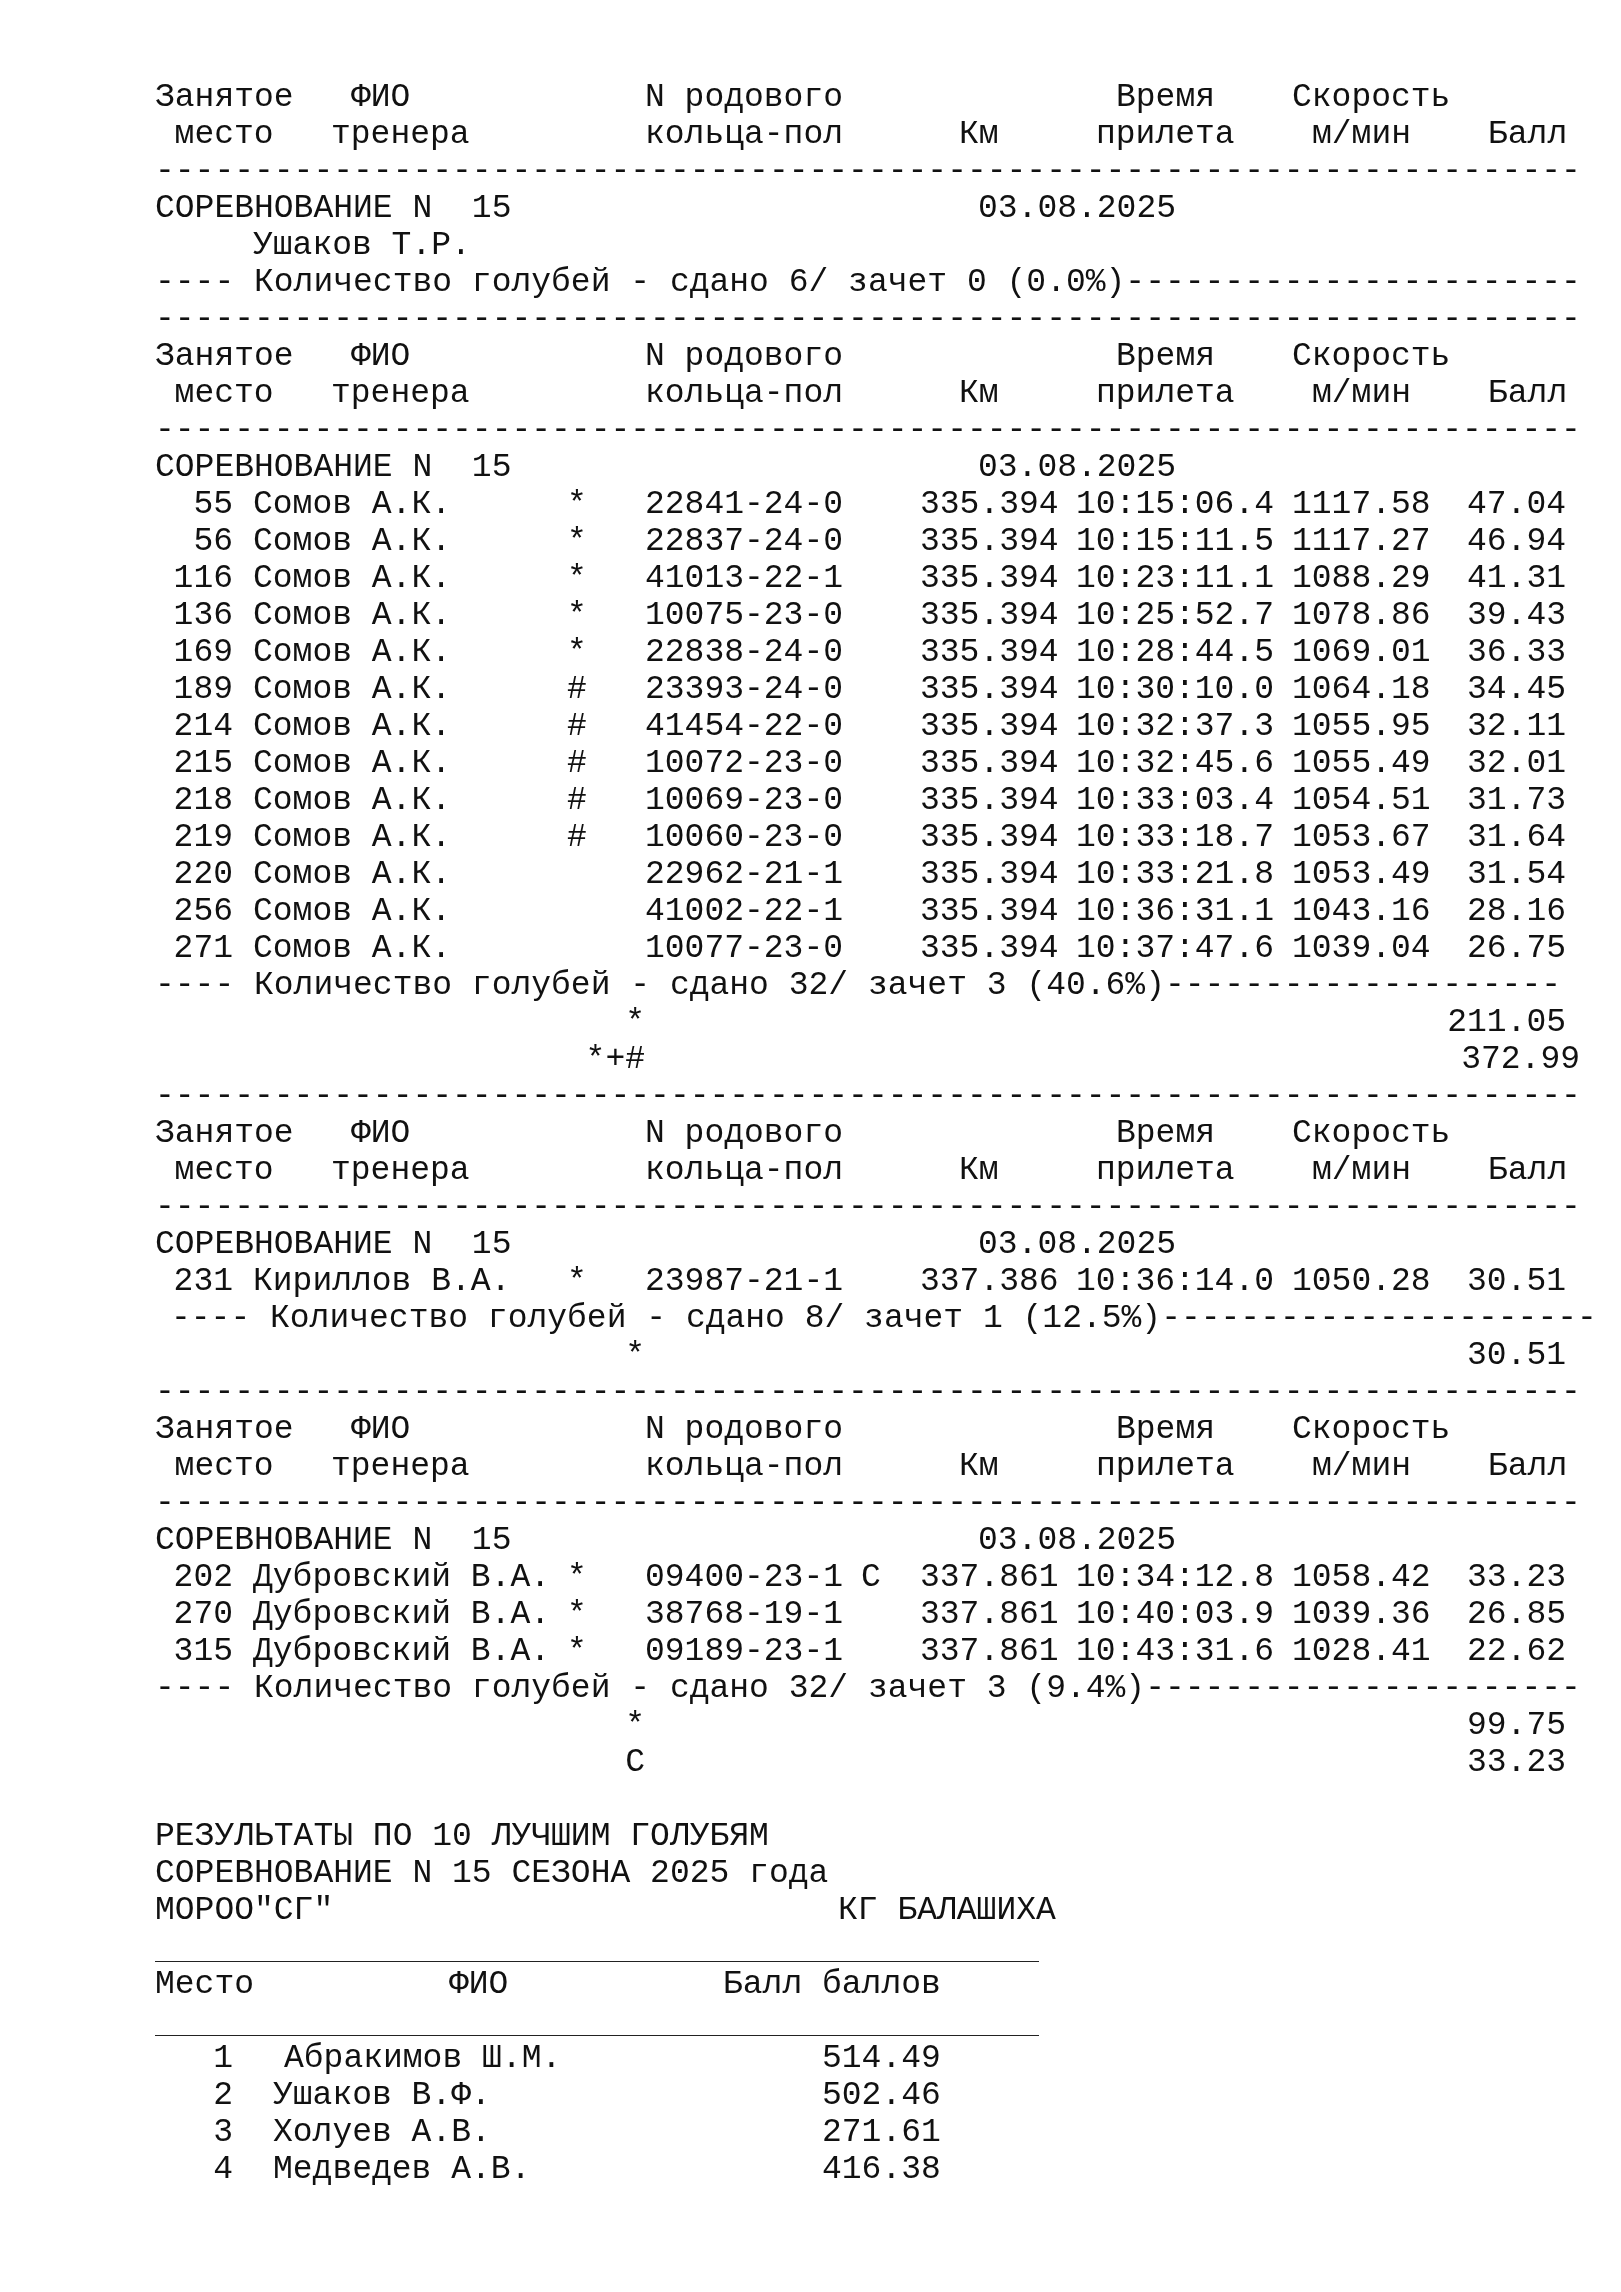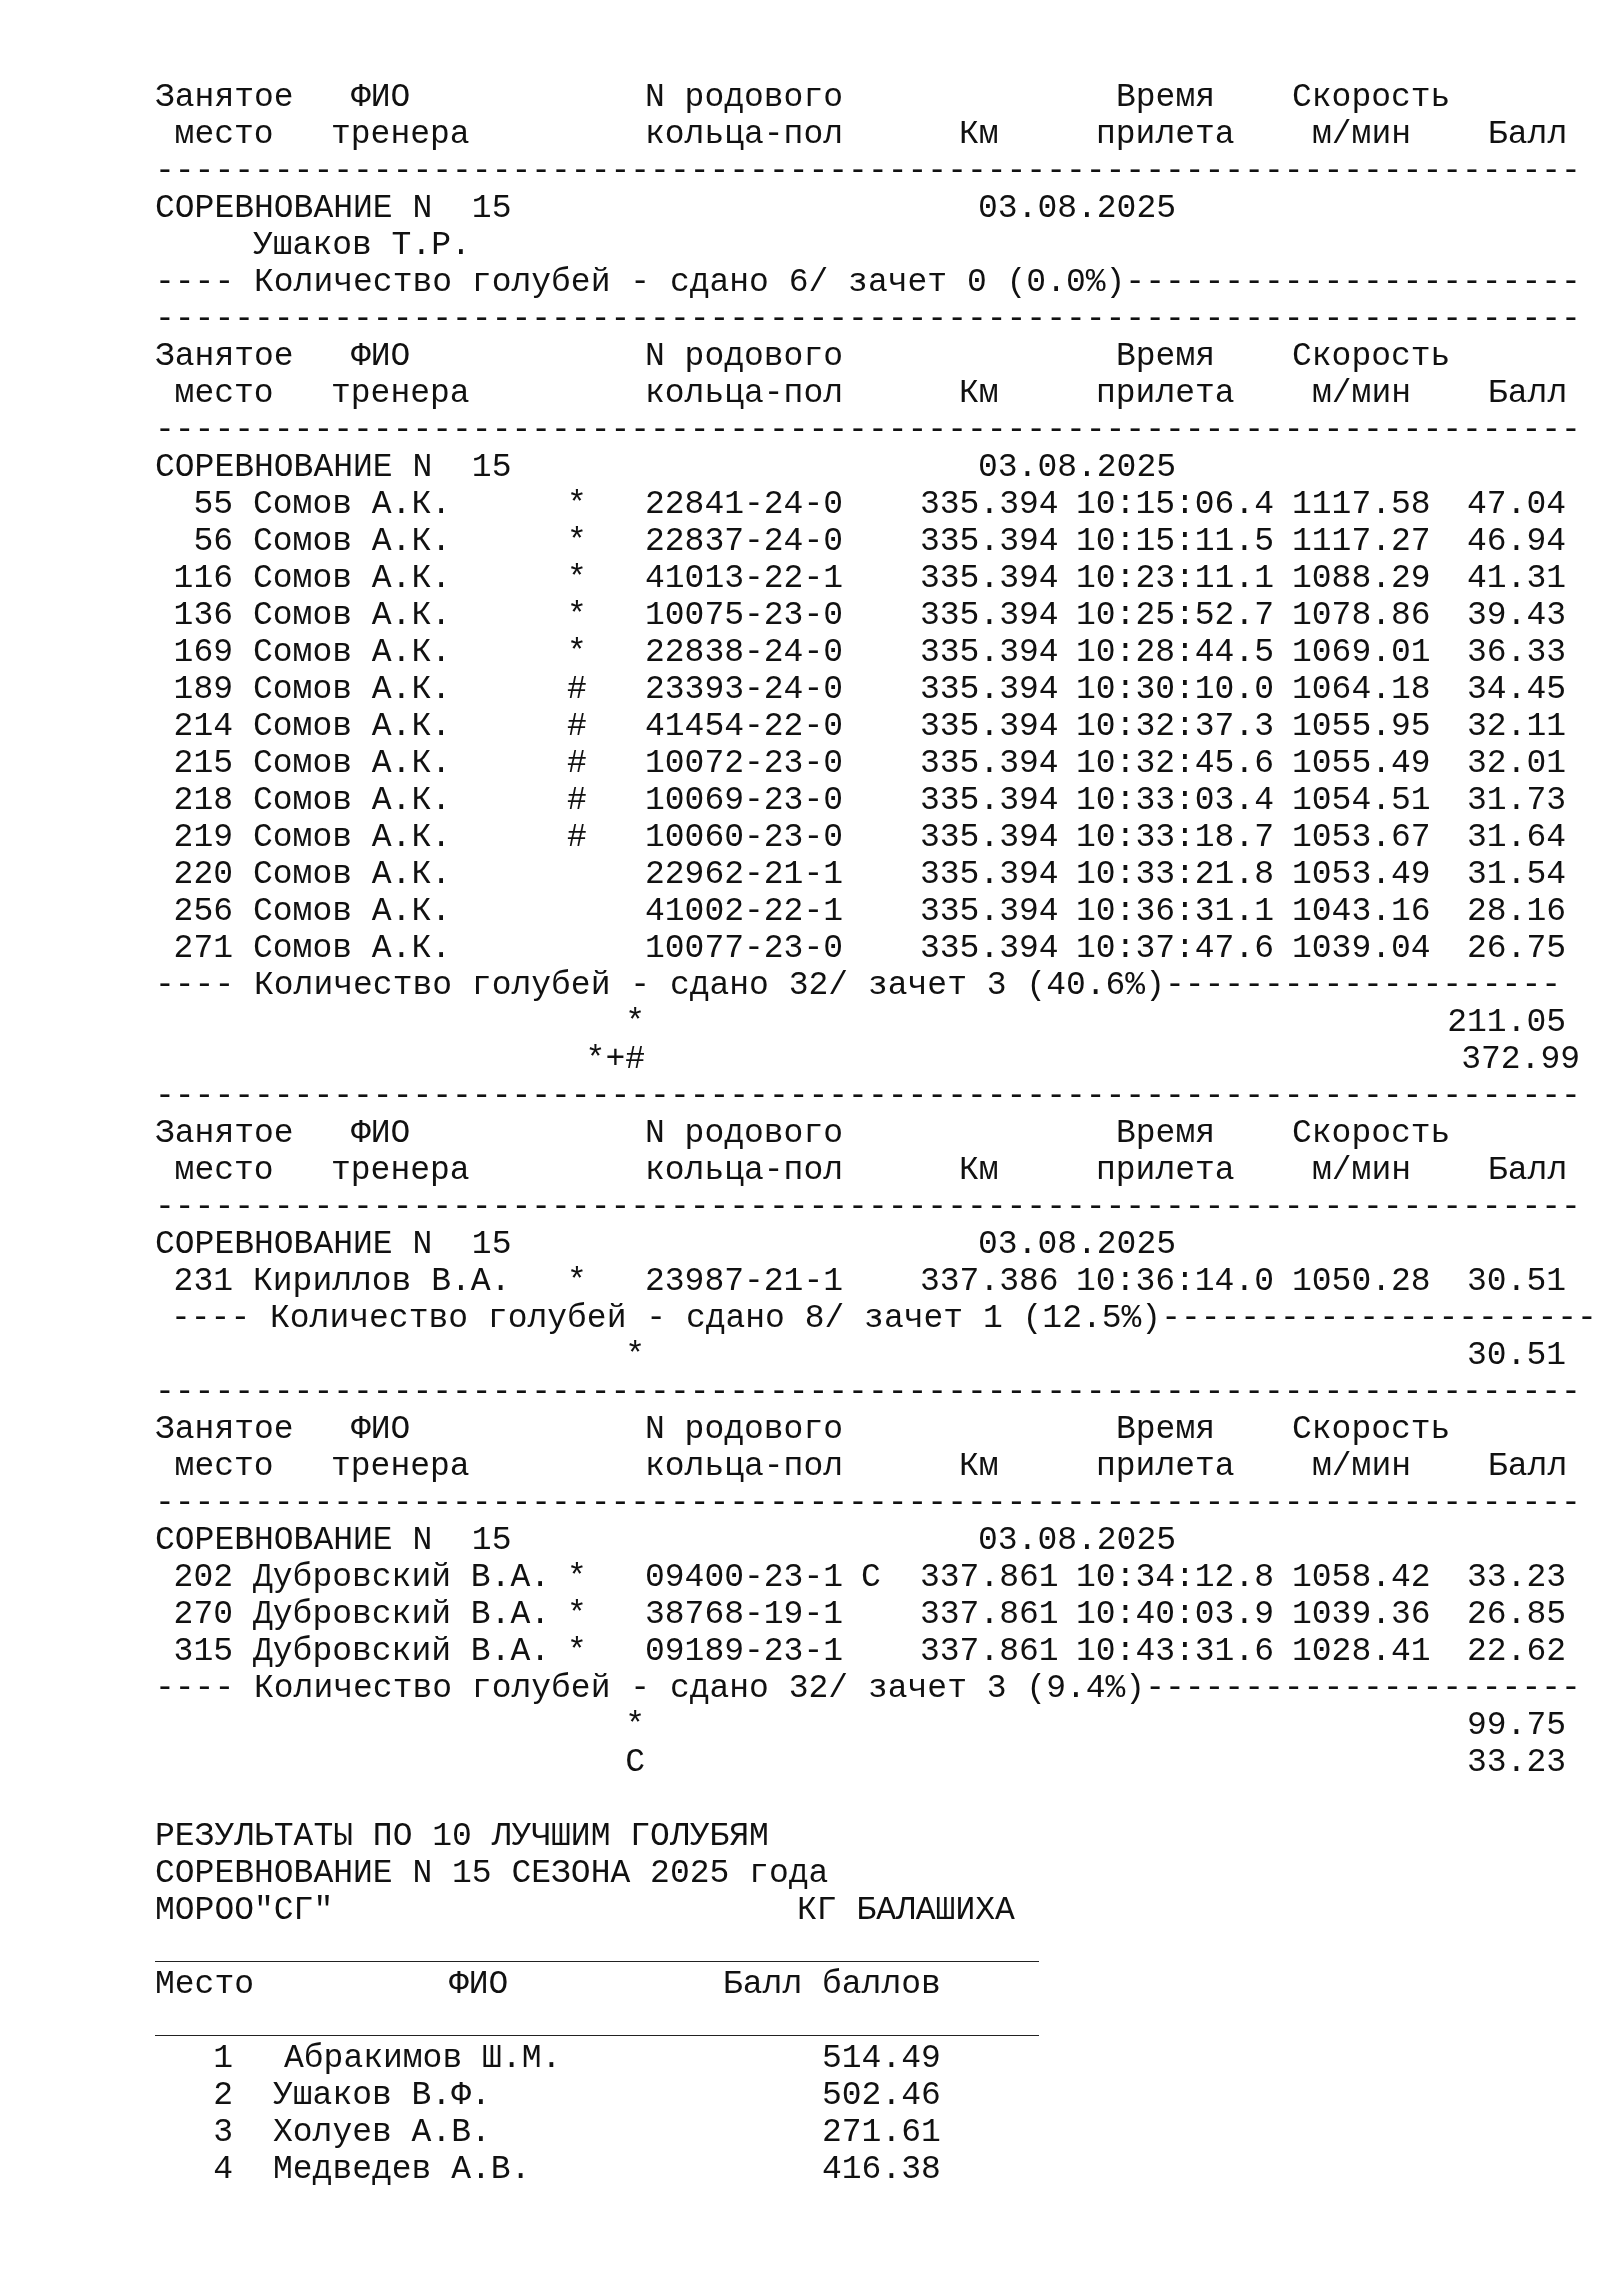--- a/index.html
+++ b/index.html
@@ -59,21 +59,21 @@
     <div class="ln"><span class="c" style="left: 0px;">СОРЕВНОВАНИЕ N  15</span><span class="c" style="left: 823px;">03.08.2025</span></div>
     <div class="ln"><span class="c" style="right: auto; left: 78px; transform: translateX(-100%);">202</span><span class="c" style="left: 98px;">Дубровский В.А.</span><span class="c" style="left: 412px;">*</span><span class="c" style="left: 490px;">09400-23-1</span><span class="c" style="left: 706px;">C</span><span class="c" style="left: 765px;">337.861</span><span class="c" style="left: 921px;">10:34:12.8</span><span class="c" style="left: 1137px;">1058.42</span><span class="c" style="right: auto; left: 1411px; transform: translateX(-100%);">33.23</span></div>
     <div class="ln"><span class="c" style="right: auto; left: 78px; transform: translateX(-100%);">270</span><span class="c" style="left: 98px;">Дубровский В.А.</span><span class="c" style="left: 412px;">*</span><span class="c" style="left: 490px;">38768-19-1</span><span class="c" style="left: 706px;"></span><span class="c" style="left: 765px;">337.861</span><span class="c" style="left: 921px;">10:40:03.9</span><span class="c" style="left: 1137px;">1039.36</span><span class="c" style="right: auto; left: 1411px; transform: translateX(-100%);">26.85</span></div>
     <div class="ln"><span class="c" style="right: auto; left: 78px; transform: translateX(-100%);">315</span><span class="c" style="left: 98px;">Дубровский В.А.</span><span class="c" style="left: 412px;">*</span><span class="c" style="left: 490px;">09189-23-1</span><span class="c" style="left: 706px;"></span><span class="c" style="left: 765px;">337.861</span><span class="c" style="left: 921px;">10:43:31.6</span><span class="c" style="left: 1137px;">1028.41</span><span class="c" style="right: auto; left: 1411px; transform: translateX(-100%);">22.62</span></div>
     <div class="ln"><span class="c" style="left: 0px;">---- Количество голубей - сдано 32/ зачет 3 (9.4%)----------------------</span></div>
     <div class="ln"><span class="c" style="right: auto; left: 490px; transform: translateX(-100%);">*</span><span class="c" style="right: auto; left: 1411px; transform: translateX(-100%);">99.75</span></div>
     <div class="ln"><span class="c" style="right: auto; left: 490px; transform: translateX(-100%);">C</span><span class="c" style="right: auto; left: 1411px; transform: translateX(-100%);">33.23</span></div>
     <div class="ln"></div>
     <div class="ln"><span class="c" style="left: 0px;">РЕЗУЛЬТАТЫ ПО 10 ЛУЧШИМ ГОЛУБЯМ</span></div>
     <div class="ln"><span class="c" style="left: 0px;">СОРЕВНОВАНИЕ N 15 СЕЗОНА 2025 года</span></div>
-    <div class="ln"><span class="c" style="left: 0px;">МОРОО"СГ"</span><span class="c" style="left: 642px;">КГ БАЛАШИХА</span></div>
+    <div class="ln"><span class="c" style="left: 0px;">МОРОО"СГ"</span><span class="c" style="left: 683px;">КГ БАЛАШИХА</span></div>
     <div class="ln"><div class="uline"></div></div>
     <div class="ln"><span class="c" style="left: 0px;">Место</span><span class="c" style="left: 294px;">ФИО</span><span class="c" style="left: 568px;">Балл баллов</span></div>
     <div class="ln"><div class="uline"></div></div>
     <div class="ln"><span class="c" style="right: auto; left: 78px; transform: translateX(-100%);">1</span><span class="c" style="left: 129px;">Абракимов Ш.М.</span><span class="c" style="left: 667px;">514.49</span></div>
     <div class="ln"><span class="c" style="right: auto; left: 78px; transform: translateX(-100%);">2</span><span class="c" style="left: 118px;">Ушаков В.Ф.</span><span class="c" style="left: 667px;">502.46</span></div>
     <div class="ln"><span class="c" style="right: auto; left: 78px; transform: translateX(-100%);">3</span><span class="c" style="left: 118px;">Холуев А.В.</span><span class="c" style="left: 667px;">271.61</span></div>
     <div class="ln"><span class="c" style="right: auto; left: 78px; transform: translateX(-100%);">4</span><span class="c" style="left: 118px;">Медведев А.В.</span><span class="c" style="left: 667px;">416.38</span></div>
   </div>
 
 

